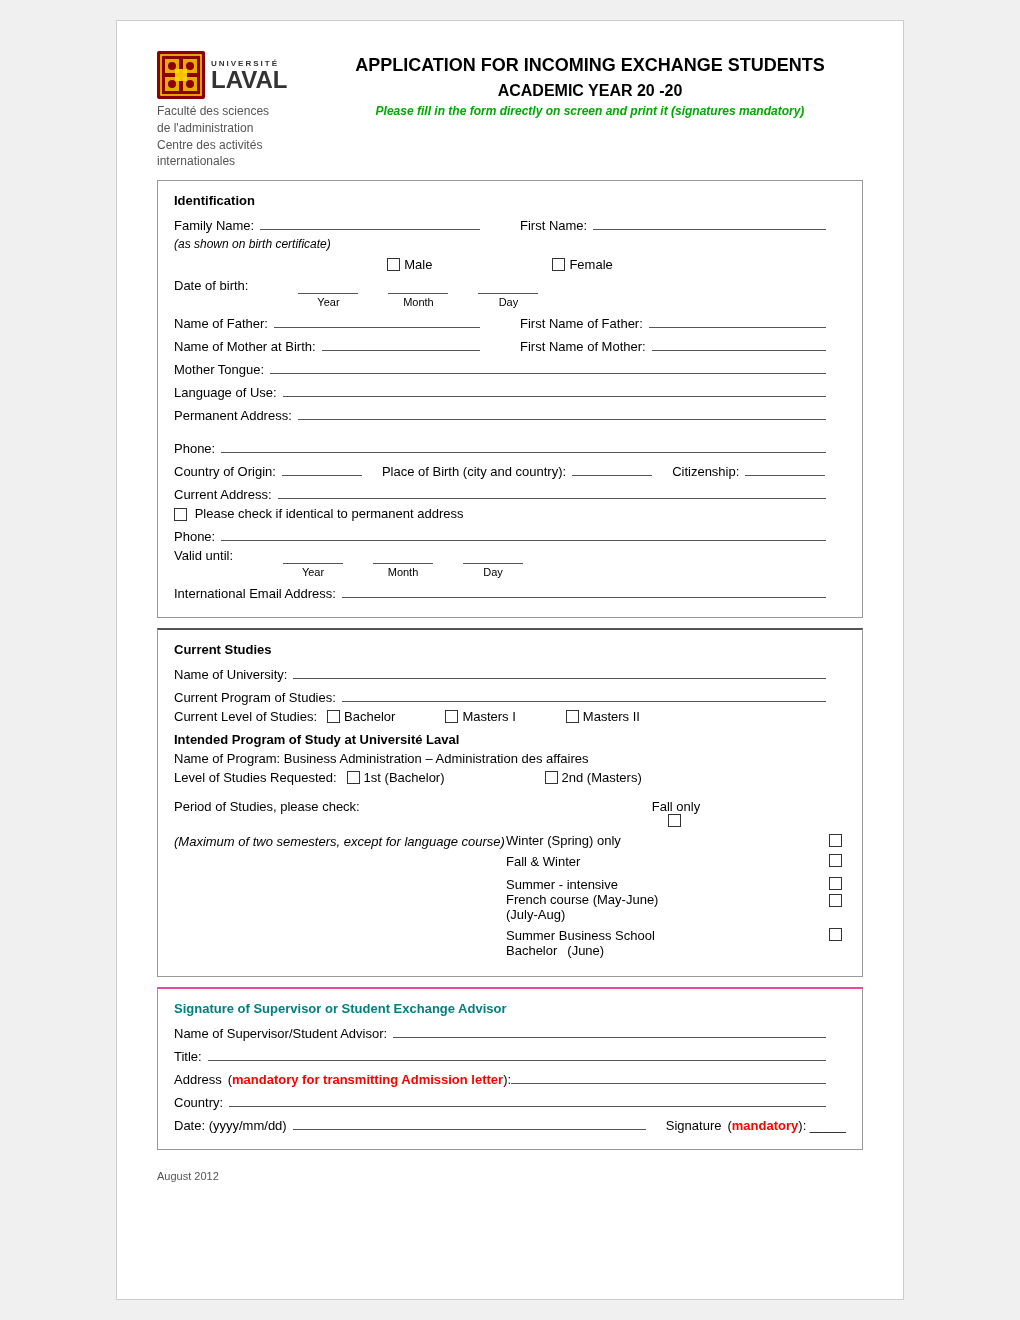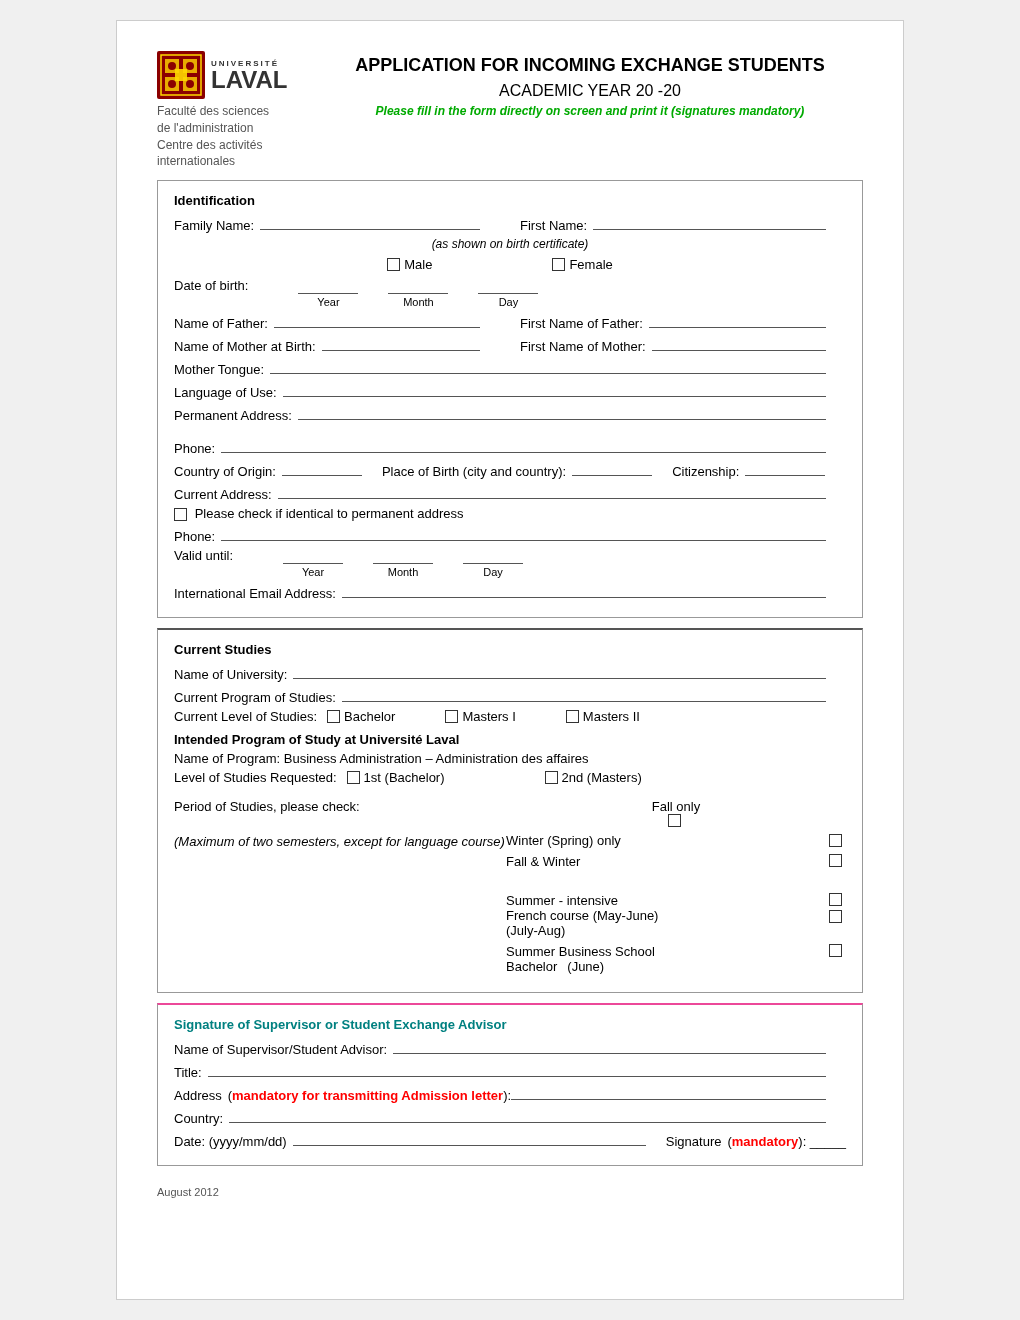--- a/index.html
+++ b/index.html
@@ -50,21 +50,21 @@
       text-align: center;
     }
     .main-title {
       font-size: 18px;
       font-weight: bold;
       margin-bottom: 6px;
       margin-top: 4px;
     }
     .academic-year {
       font-size: 16px;
-      font-weight: normal;
+      font-weight: bold;
       margin-bottom: 4px;
     }
     .fill-notice {
       color: #00aa00;
       font-size: 12px;
       font-style: italic;
       font-weight: bold;
     }
     .section-title-center {
       text-align: center;
@@ -236,21 +236,21 @@
     <div class="two-col-row">
       <div class="col-half">
         <span class="form-label">Family Name:</span>
         <div class="form-underline-long"></div>
       </div>
       <div class="col-half">
         <span class="form-label">First Name:</span>
         <div class="form-underline-long"></div>
       </div>
     </div>
-    <div style="margin-bottom:6px;font-style:italic;font-size:12px;text-align:center;">(as shown on birth certificate)</div>
+    <div style="margin-bottom:6px;font-style:italic;font-size:12px;">(as shown on birth certificate)</div>
 
     <div class="gender-row">
       <div class="checkbox-item">
         <span class="checkbox"></span>
         <span>Male</span>
       </div>
       <div class="checkbox-item">
         <span class="checkbox"></span>
         <span>Female</span>
       </div>
@@ -427,21 +427,21 @@
         <div style="display:flex;align-items:center;justify-content:space-between;margin-bottom:6px;flex-direction:column;">
           <span>Fall only</span>
           <span class="checkbox"></span>
         </div>
 
         <div style="display:flex;align-items:center;justify-content:space-between;margin-bottom:6px;gap:40px;">
           <span>Winter (Spring) only</span>
           <span class="checkbox"></span>
         </div>
 
-        <div style="display:flex;align-items:flex-start;justify-content:space-between;margin-bottom:24px;">
+        <div style="display:flex;align-items:flex-start;justify-content:space-between;margin-bottom:8px;">
           <span>Fall &amp; Winter</span>
           <span class="checkbox"></span>
         </div>
 
         <div style="display:flex;align-items:flex-start;justify-content:space-between;margin-bottom:6px;">
           <div>
             <div>Summer - intensive</div>
             <div>French course (May-June)</div>
             <div>(July-Aug)</div>
           </div>

